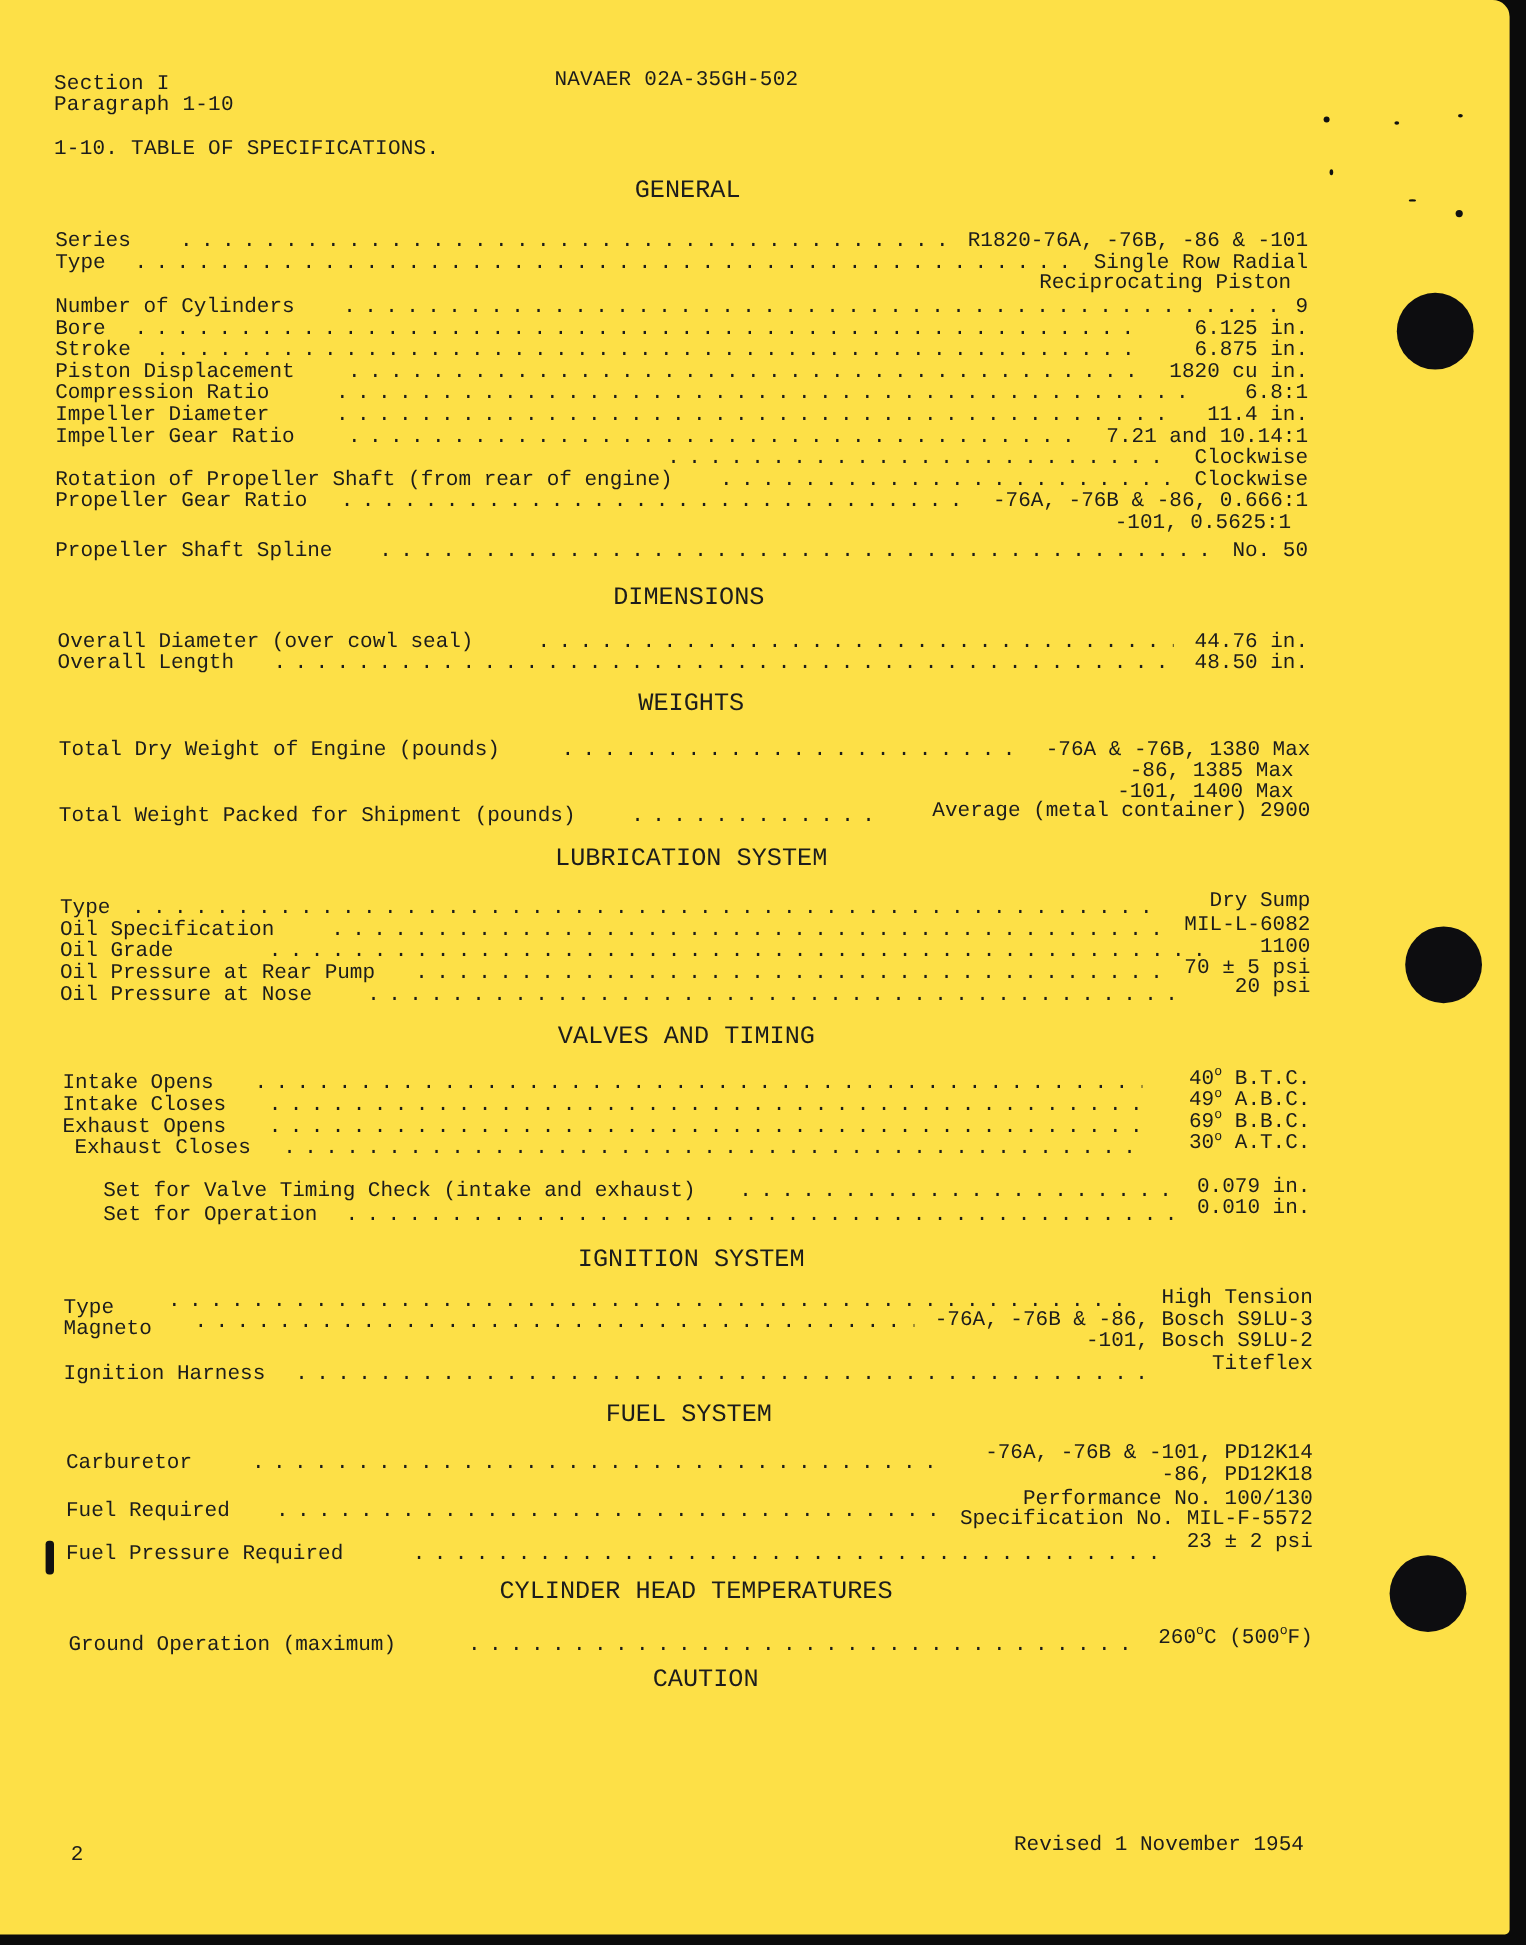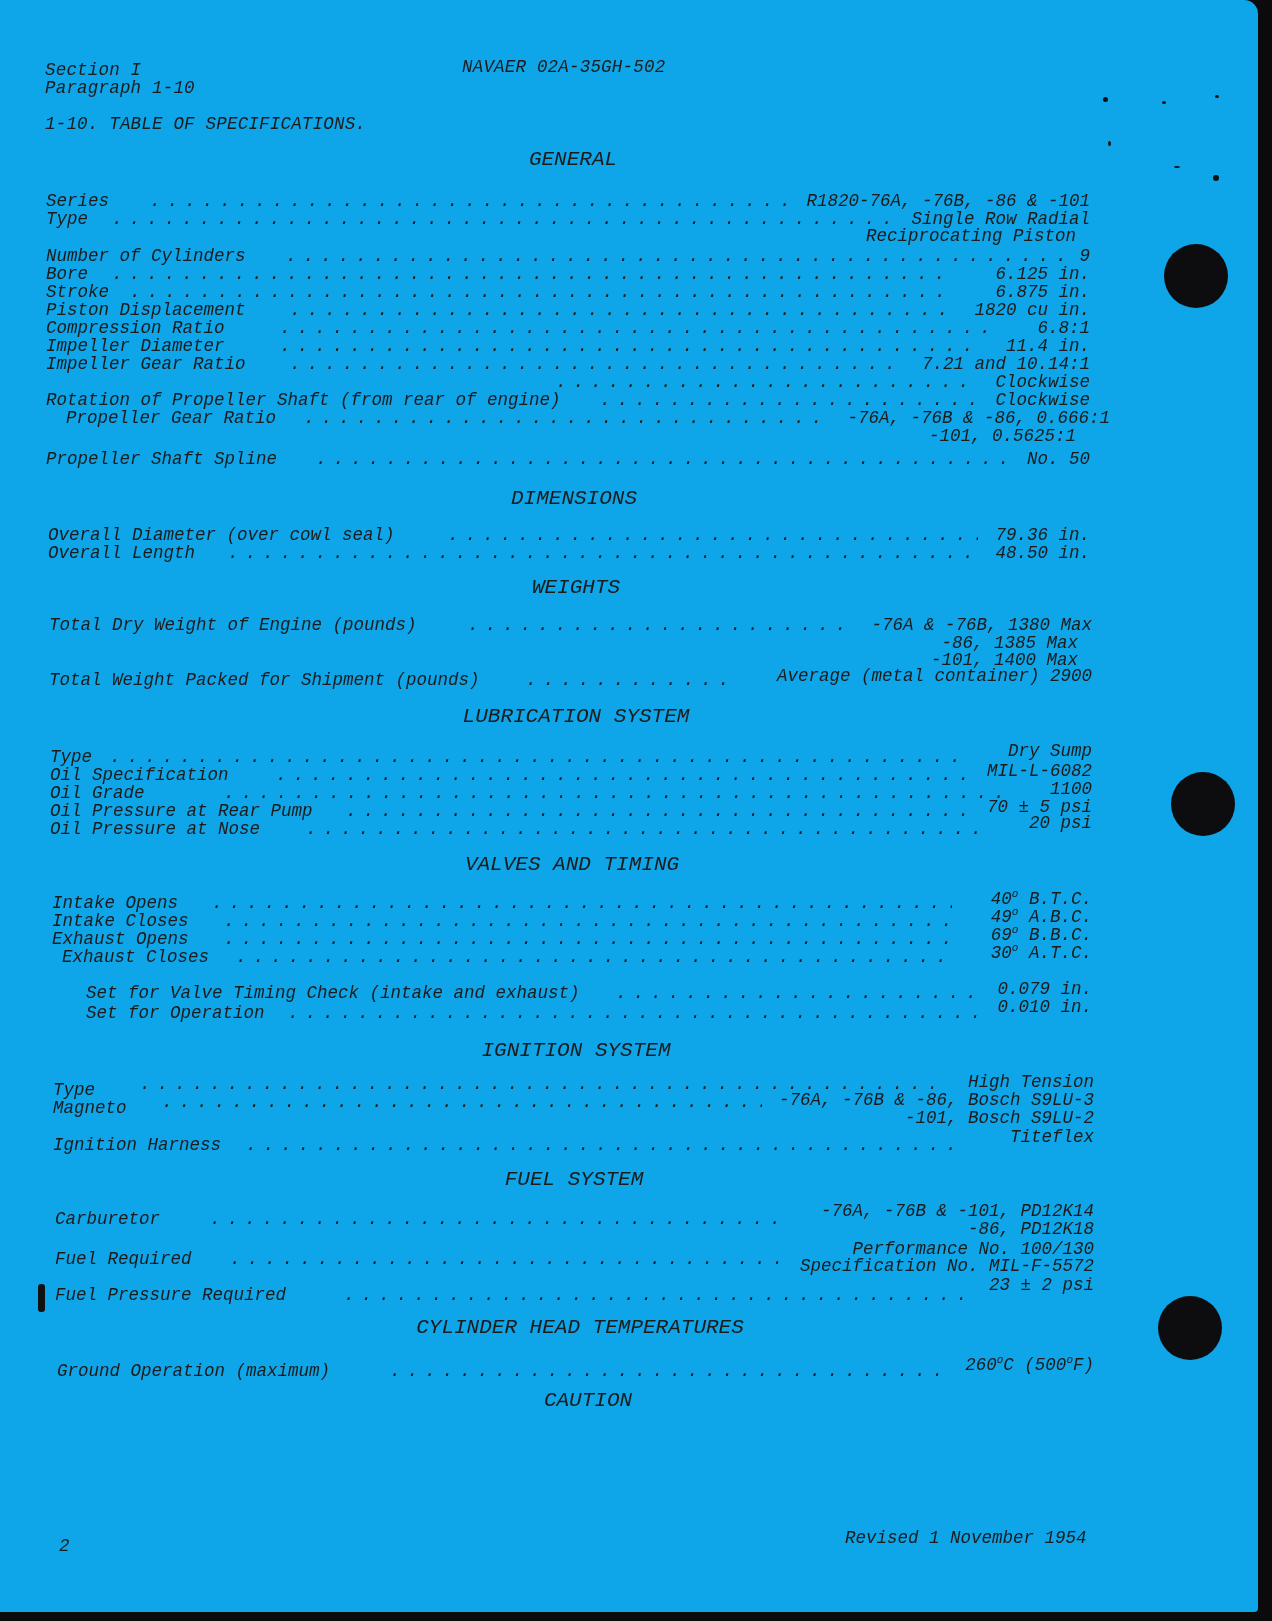--- a/index.html
+++ b/index.html
@@ -3,24 +3,23 @@
 <meta charset="utf-8">
 <style>
   html, body { margin:0; padding:0; }
   body {
     width:1272px; height:1621px; background:#0b0b0b; position:relative; overflow:hidden;
     font-family: "Liberation Mono", "DejaVu Sans Mono", monospace;
     color:#1c1c1c;
   }
   .paper {
     position:absolute; left:0; top:0; width:1258px; height:1612px;
-    background:#0ea5e9;
+    background:#fde047;
     border-top-right-radius:14px;
     border-bottom-right-radius:4px;
-    font-style:italic;
   }
   .t { position:absolute; font-size:17.5px; line-height:18px; white-space:pre; letter-spacing:0.2px; }
   .hdr-left { left:45px; top:61px; }
   .hdr-center { left:462px; top:58px; }
   .title { left:45px; top:115px; }
   .section { position:absolute; font-size:21px; white-space:pre; transform:translateX(-50%); }
   .row { position:absolute; left:0; height:18px; font-size:17.5px; line-height:18px; }
   .row .label { position:absolute; white-space:pre; }
   .row .dots { position:absolute; overflow:hidden; white-space:nowrap; letter-spacing:7px; }
   .row .val { position:absolute; right:0; white-space:pre; text-align:right; }
@@ -101,36 +100,36 @@
   </div>
   <div class="row" style="top:373px;width:1090px;">
     <span class="dots" style="left:556px;width:420px;">..................................................</span>
     <span class="val">Clockwise</span>
   </div>
   <div class="row" style="top:391px;width:1090px;">
     <span class="label" style="left:46px;">Rotation of Propeller Shaft (from rear of engine)</span>
     <span class="dots" style="left:600px;width:380px;">............................................</span>
     <span class="val">Clockwise</span>
   </div>
-  <div class="row" style="top:409px;width:1090px;margin-left:20px;">
+  <div class="row" style="top:409px;width:1090px;">
     <span class="label" style="left:46px;">Propeller Gear Ratio</span>
     <span class="dots" style="left:284px;width:520px;">..............................................................</span>
     <span class="val">-76A, -76B &amp; -86, 0.666:1</span>
   </div>
   <div class="valbox" style="top:427px;right:182px;">-101, 0.5625:1</div>
   <div class="row" style="top:450px;width:1090px;">
     <span class="label" style="left:46px;">Propeller Shaft Spline</span>
     <span class="dots" style="left:316px;width:690px;">................................................................................</span>
     <span class="val">No. 50</span>
   </div>
 
   <div class="row" style="top:526px;width:1090px;">
     <span class="label" style="left:48px;">Overall Diameter (over cowl seal)</span>
     <span class="dots" style="left:448px;width:530px;">..............................................................</span>
-    <span class="val">79.36 in.</span>
+    <span class="val">44.76 in.</span>
   </div>
   <div class="row" style="top:544px;width:1090px;">
     <span class="label" style="left:48px;">Overall Length</span>
     <span class="dots" style="left:228px;width:750px;">..........................................................................................</span>
     <span class="val">48.50 in.</span>
   </div>
 
   <div class="row" style="top:616px;width:1092px;">
     <span class="label" style="left:49px;">Total Dry Weight of Engine (pounds)</span>
     <span class="dots" style="left:468px;width:380px;">............................................</span>

